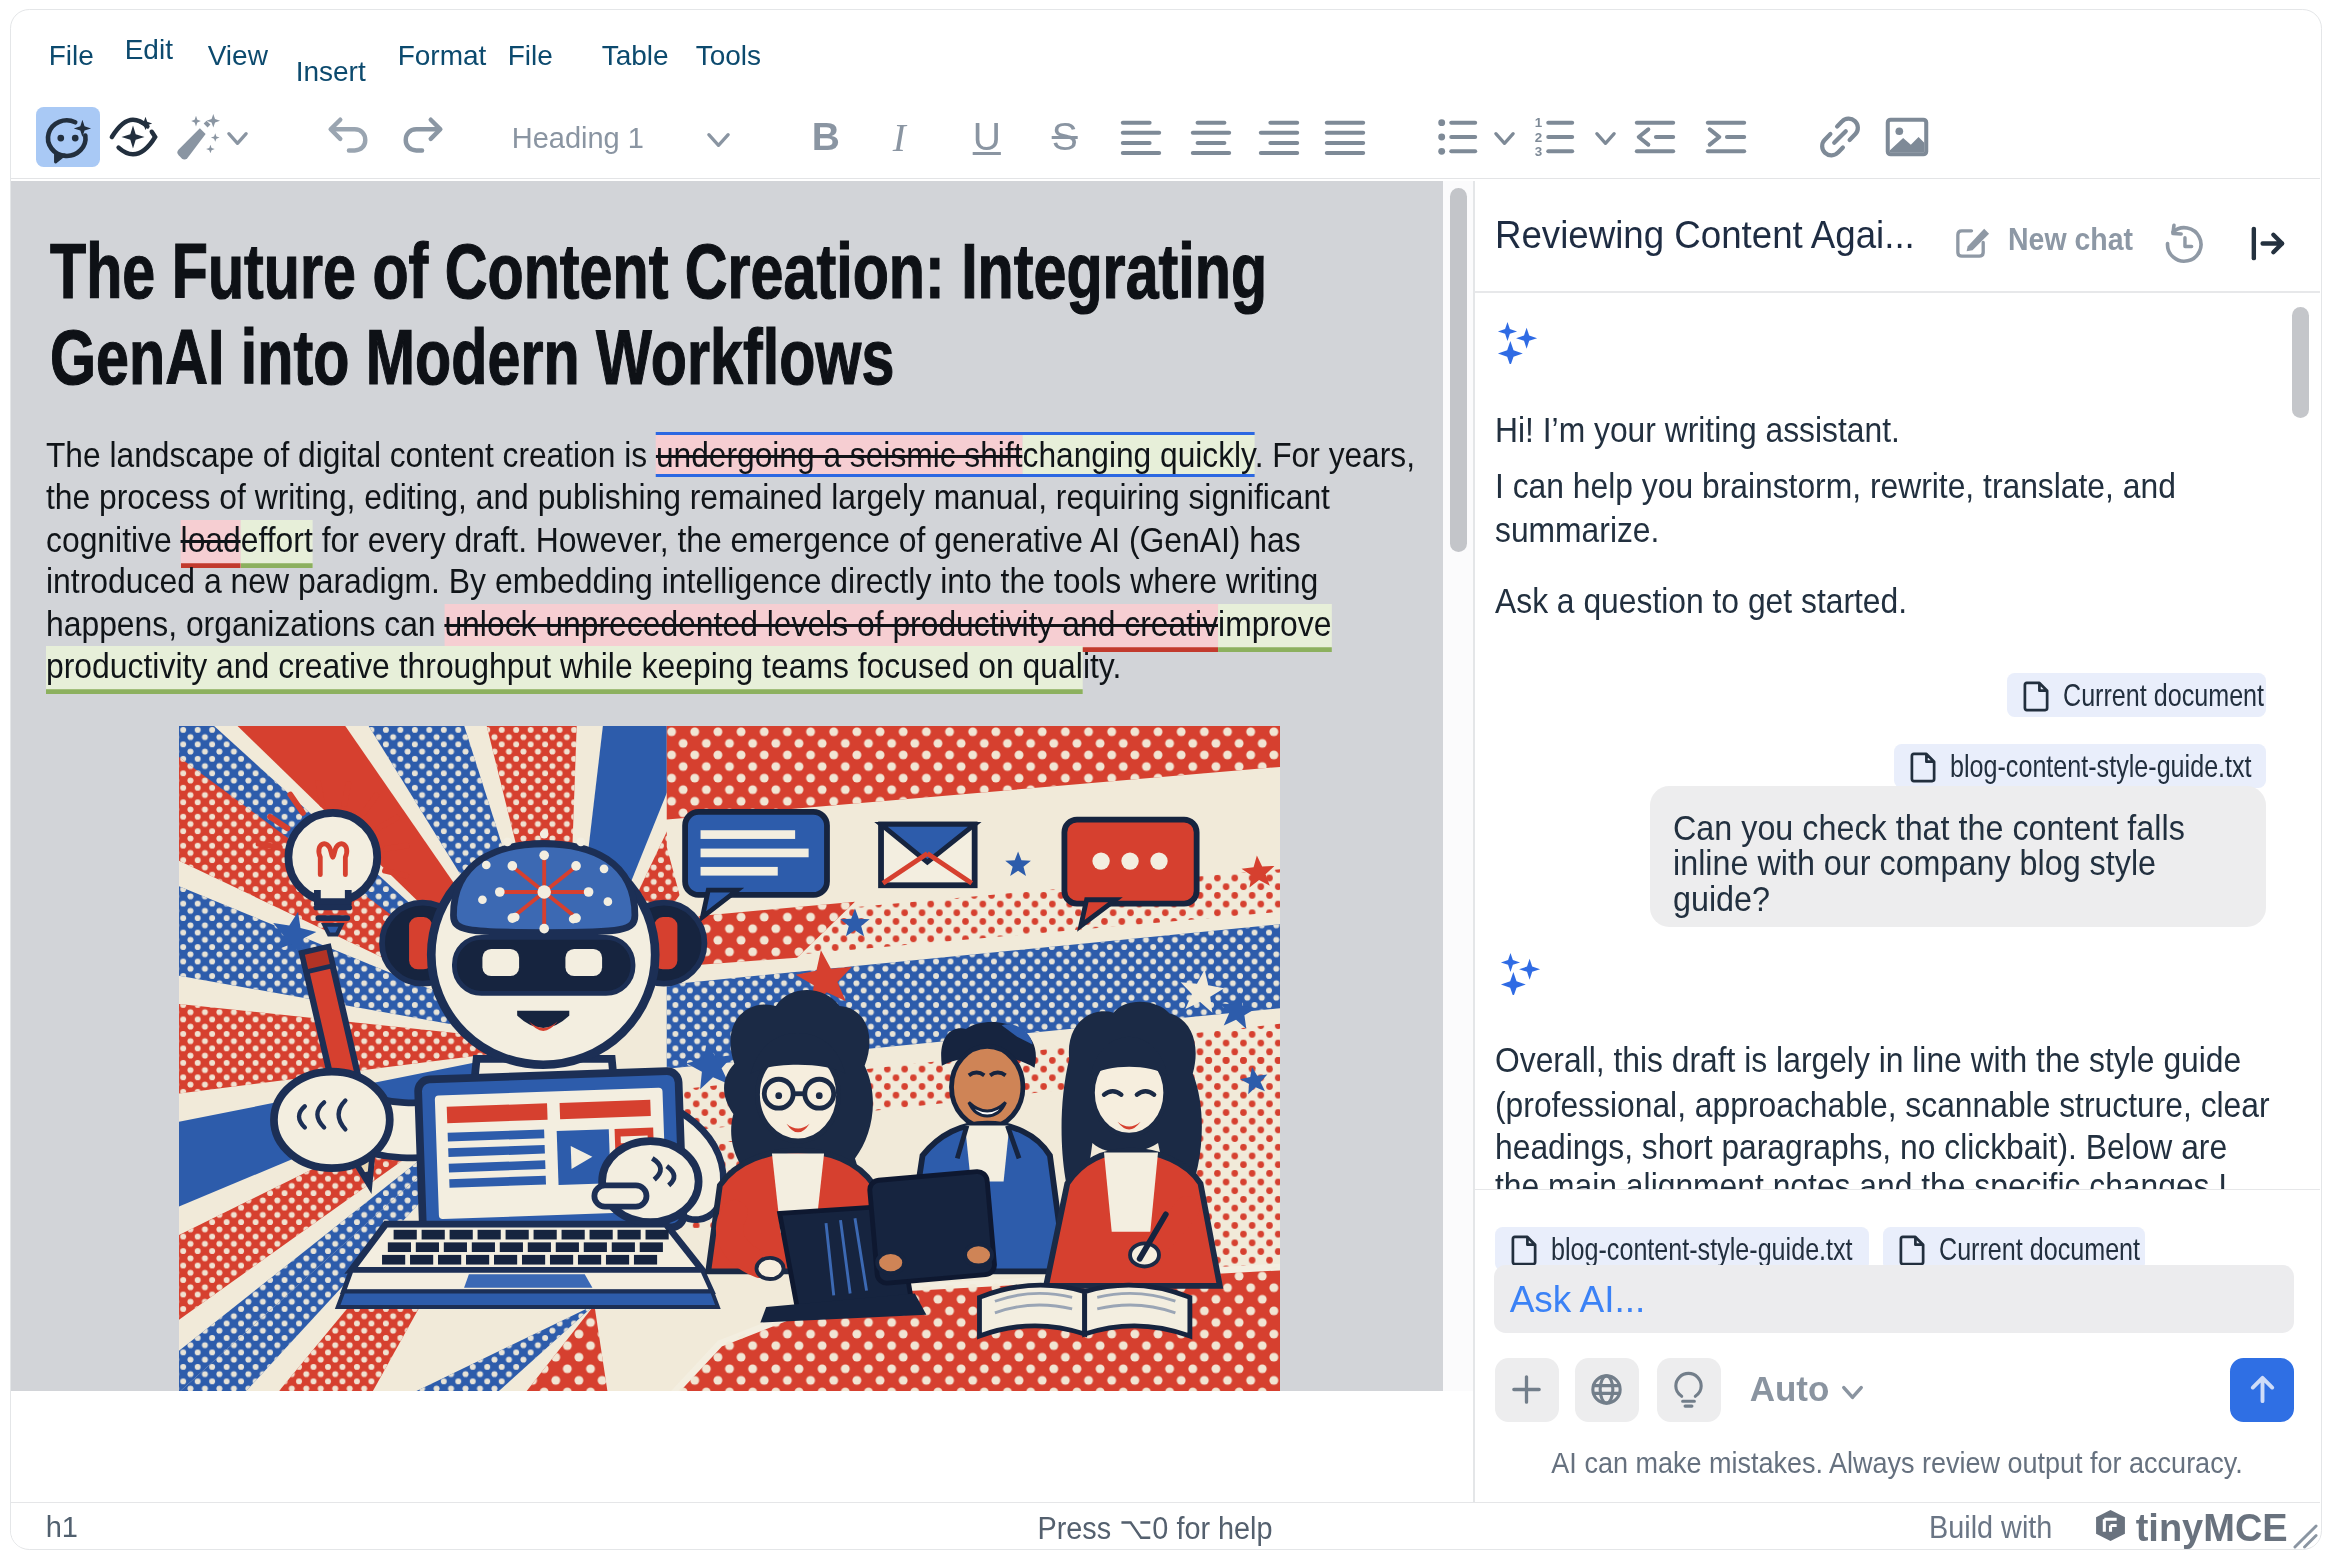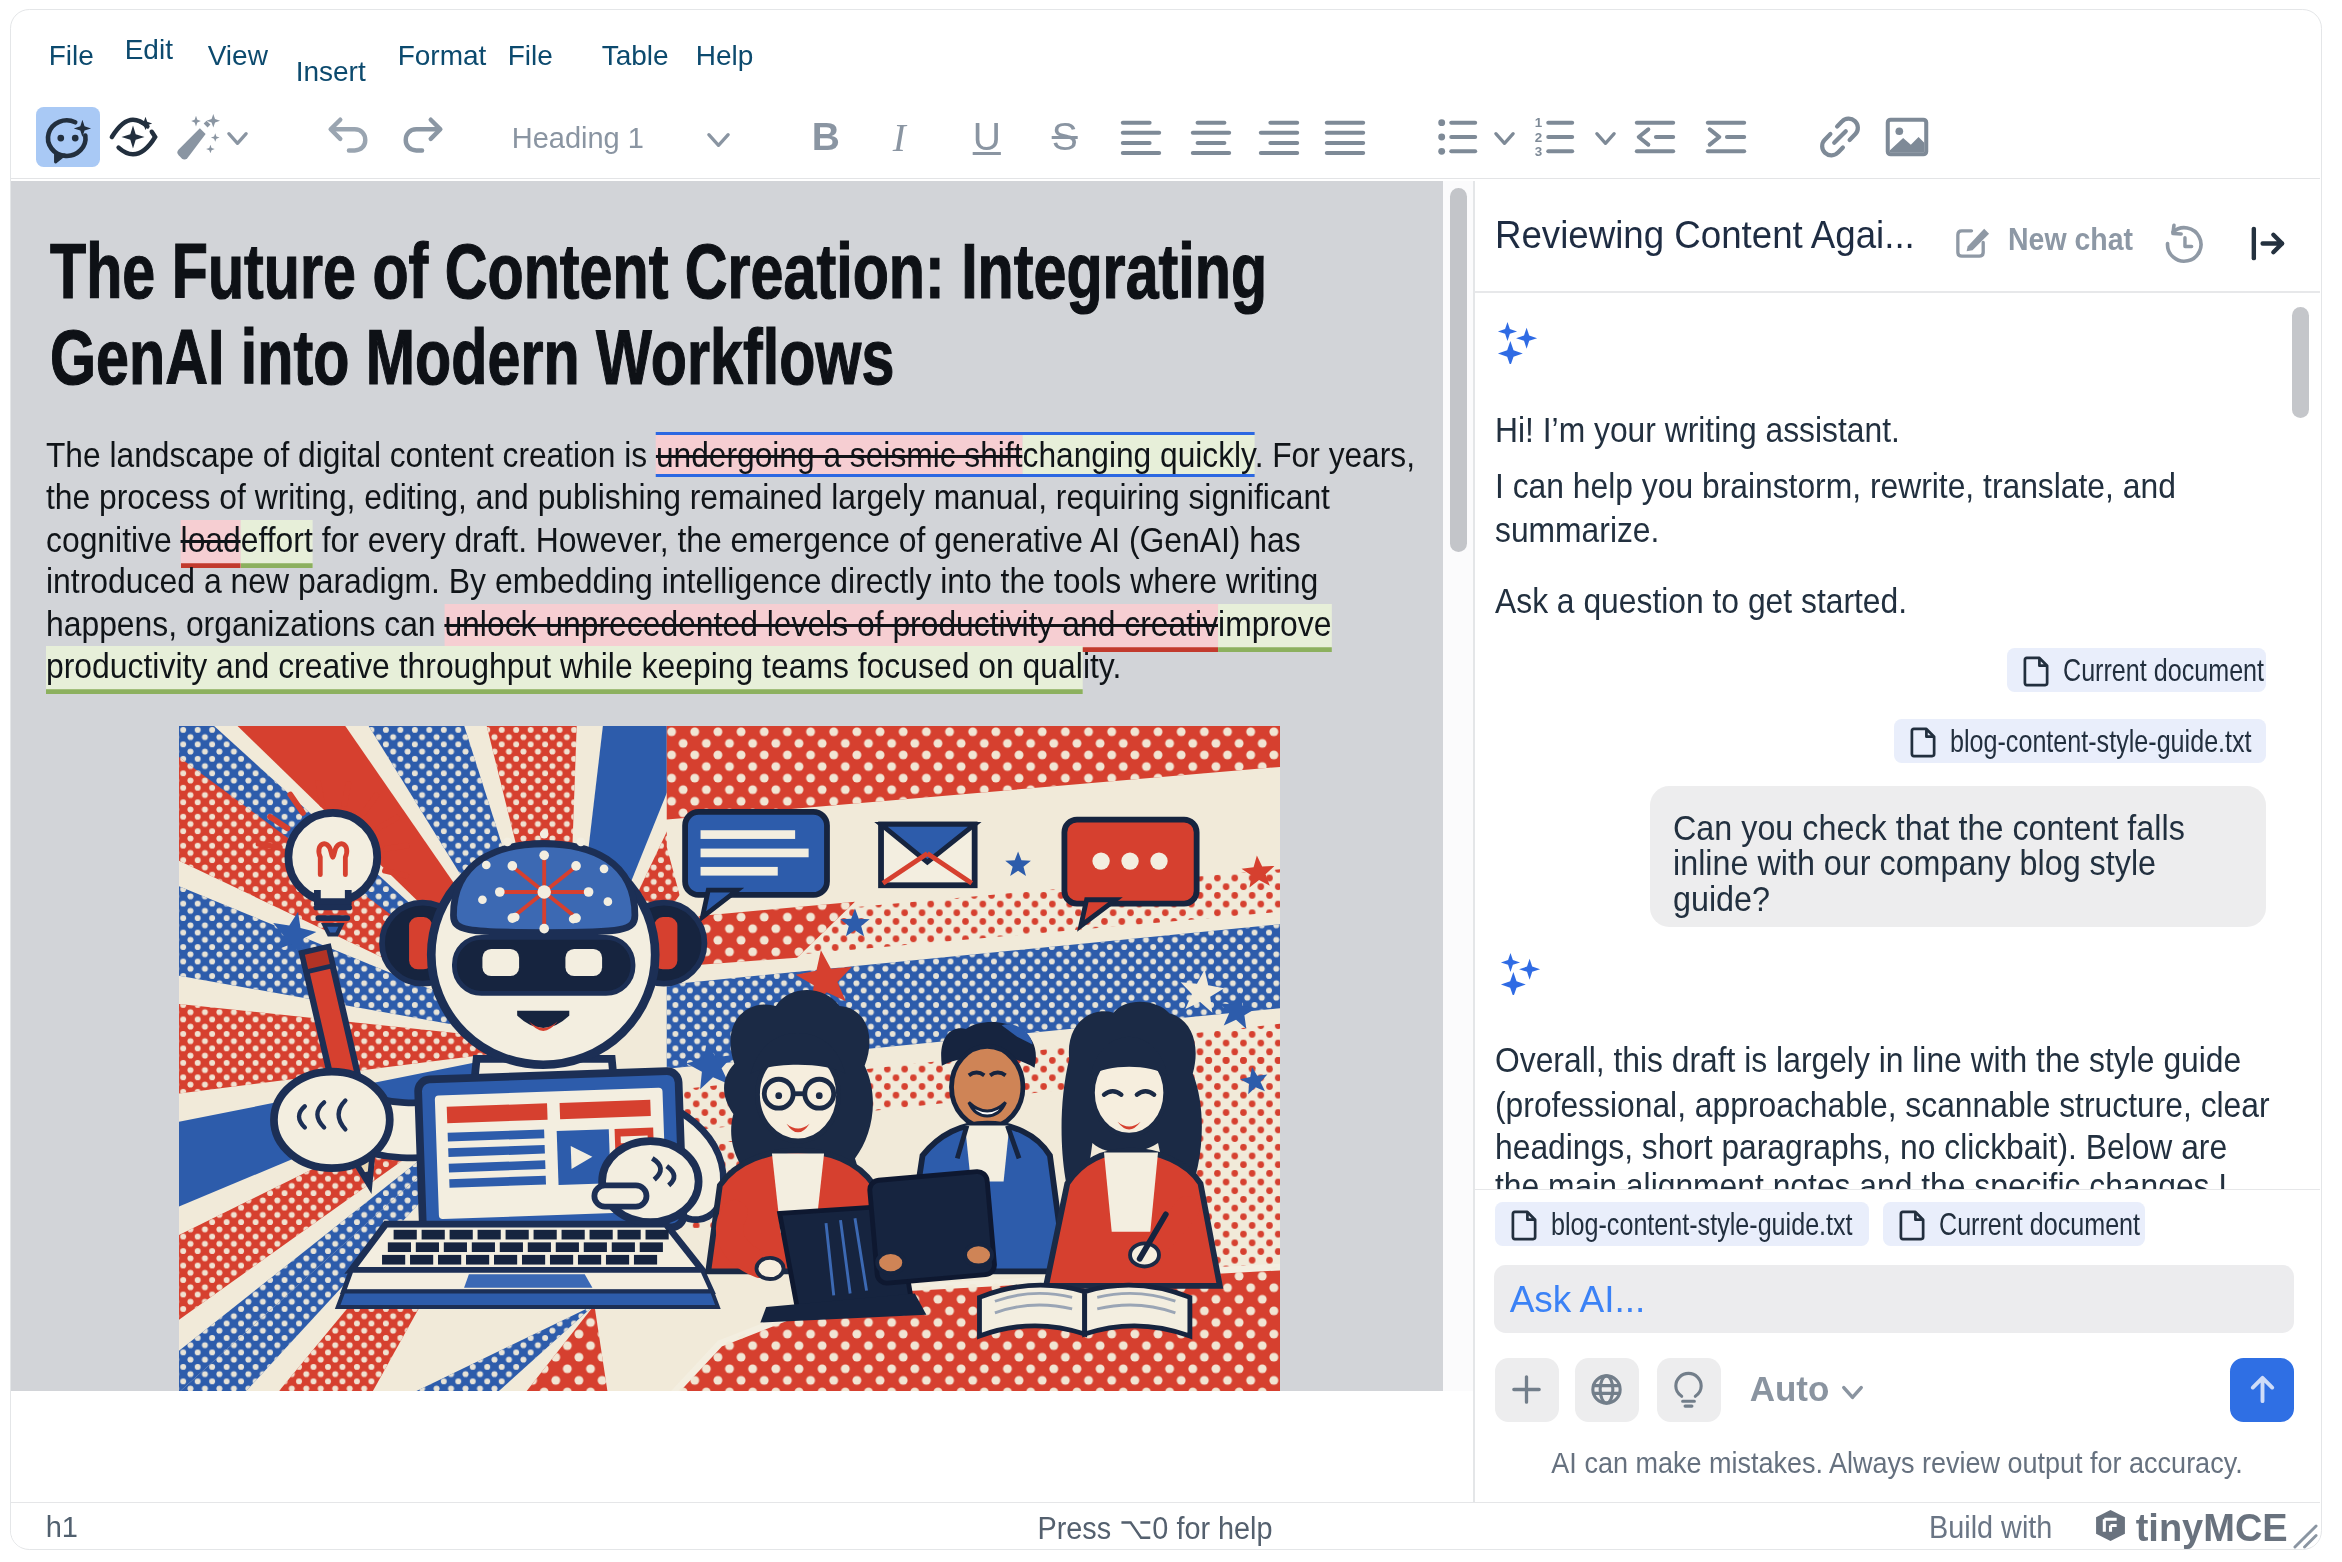--- a/index.html
+++ b/index.html
@@ -16,38 +16,38 @@
   .del { background:#f6ced2; text-decoration:line-through; box-shadow:inset 0 -4.8px 0 #c23a2d; padding-bottom:9.7px; }
   .ins { background:#e7efd9; box-shadow:inset 0 -4.8px 0 #8cb05e; padding-bottom:9.7px; }
   .selwrap { border-top:3.9px solid #2c68e2; border-bottom:3.9px solid #2c68e2; }
   .del2 { background:#f6ced2; text-decoration:line-through; }
   .ins2 { background:#e7efd9; }
   #popup { position:absolute; left:739px; top:307px; width:405px; height:99px; background:#fff; border-radius:13.5px; box-shadow:0 9.7px 27px rgba(0,0,0,.16), 0 1.9px 5.8px rgba(0,0,0,.08); }
   .pbtn { position:absolute; top:23px; width:66px; height:66px; background:#f0f0f2; border-radius:11.6px; display:flex; align-items:center; justify-content:center; }
   #ebar { position:absolute; left:0px; top:1381px; width:1462px; height:111px; background:#fff; }
   #statusbar { position:absolute; left:0px; top:1492px; width:2309px; height:45px; background:#fff; border-top:1.9px solid #e5e6e8; }
   #sidebar { position:absolute; left:1464px; top:171px; width:845px; height:1321px; background:#fff; overflow:hidden; }
-  .chip { position:absolute; height:44px; background:#e9eefb; border-radius:7.7px; font-size:32px; color:#222f3e; line-height:44px; white-space:nowrap; }
+  .chip { position:absolute; height:44px; background:#e9eefb; border-radius:7.7px; font-size:32px; color:#222f3e; line-height:44px; white-space:nowrap;margin-top:25px; }
   .chip svg { vertical-align:-6.8px; margin-right:11.6px; } .chip .ct { display:inline-block; transform-origin:0 50%; white-space:nowrap; transform:scaleX(0.785); }
   .sbtxt { position:absolute; font-size:35px; color:#22303f; white-space:nowrap; transform-origin:0 50%; }
   .gbtn { position:absolute; width:64px; height:64px; background:#ededee; border-radius:13.5px; display:flex; align-items:center; justify-content:center; }
 </style>
 </head>
 <body>
 <div id="app">
 
   <div id="menubar">
     <div class="mi" style="left:38px;top:30px;">File</div>
     <div class="mi" style="left:114px;top:24px;">Edit</div>
     <div class="mi" style="left:197px;top:30px;">View</div>
     <div class="mi" style="left:285px;top:46px;">Insert</div>
     <div class="mi" style="left:387px;top:30px;">Format</div>
     <div class="mi" style="left:497px;top:30px;">File</div>
     <div class="mi" style="left:591px;top:30px;">Table</div>
-    <div class="mi" style="left:685px;top:30px;">Help</div>
+    <div class="mi" style="left:685px;top:30px;">Tools</div>
   </div>
 
   <div id="toolbar" style="position:absolute;left:0;top:77px;width:2309px;height:92px;background:#fff;border-bottom:1.9px solid #e3e4e6;">
     <div style="position:absolute;left:25px;top:20px;width:64px;height:60px;background:#a9c9f5;border-radius:7.7px;"></div>
 
     <svg class="tico" style="left:32px;top:27px;" width="50" height="50" viewBox="0 0 52 52">
       <path d="M33.5 8.6 A19.5 18.5 0 1 0 44 22.5" fill="none" stroke="#222f3e" stroke-width="4.8" stroke-linecap="round"></path>
       <path d="M13 40 L13 50 L23 42" fill="#222f3e" stroke="#222f3e" stroke-width="3" stroke-linejoin="round"></path>
       <circle cx="18.5" cy="25" r="3.5" fill="#222f3e"></circle>
       <circle cx="33.5" cy="25" r="3.5" fill="#222f3e"></circle>

